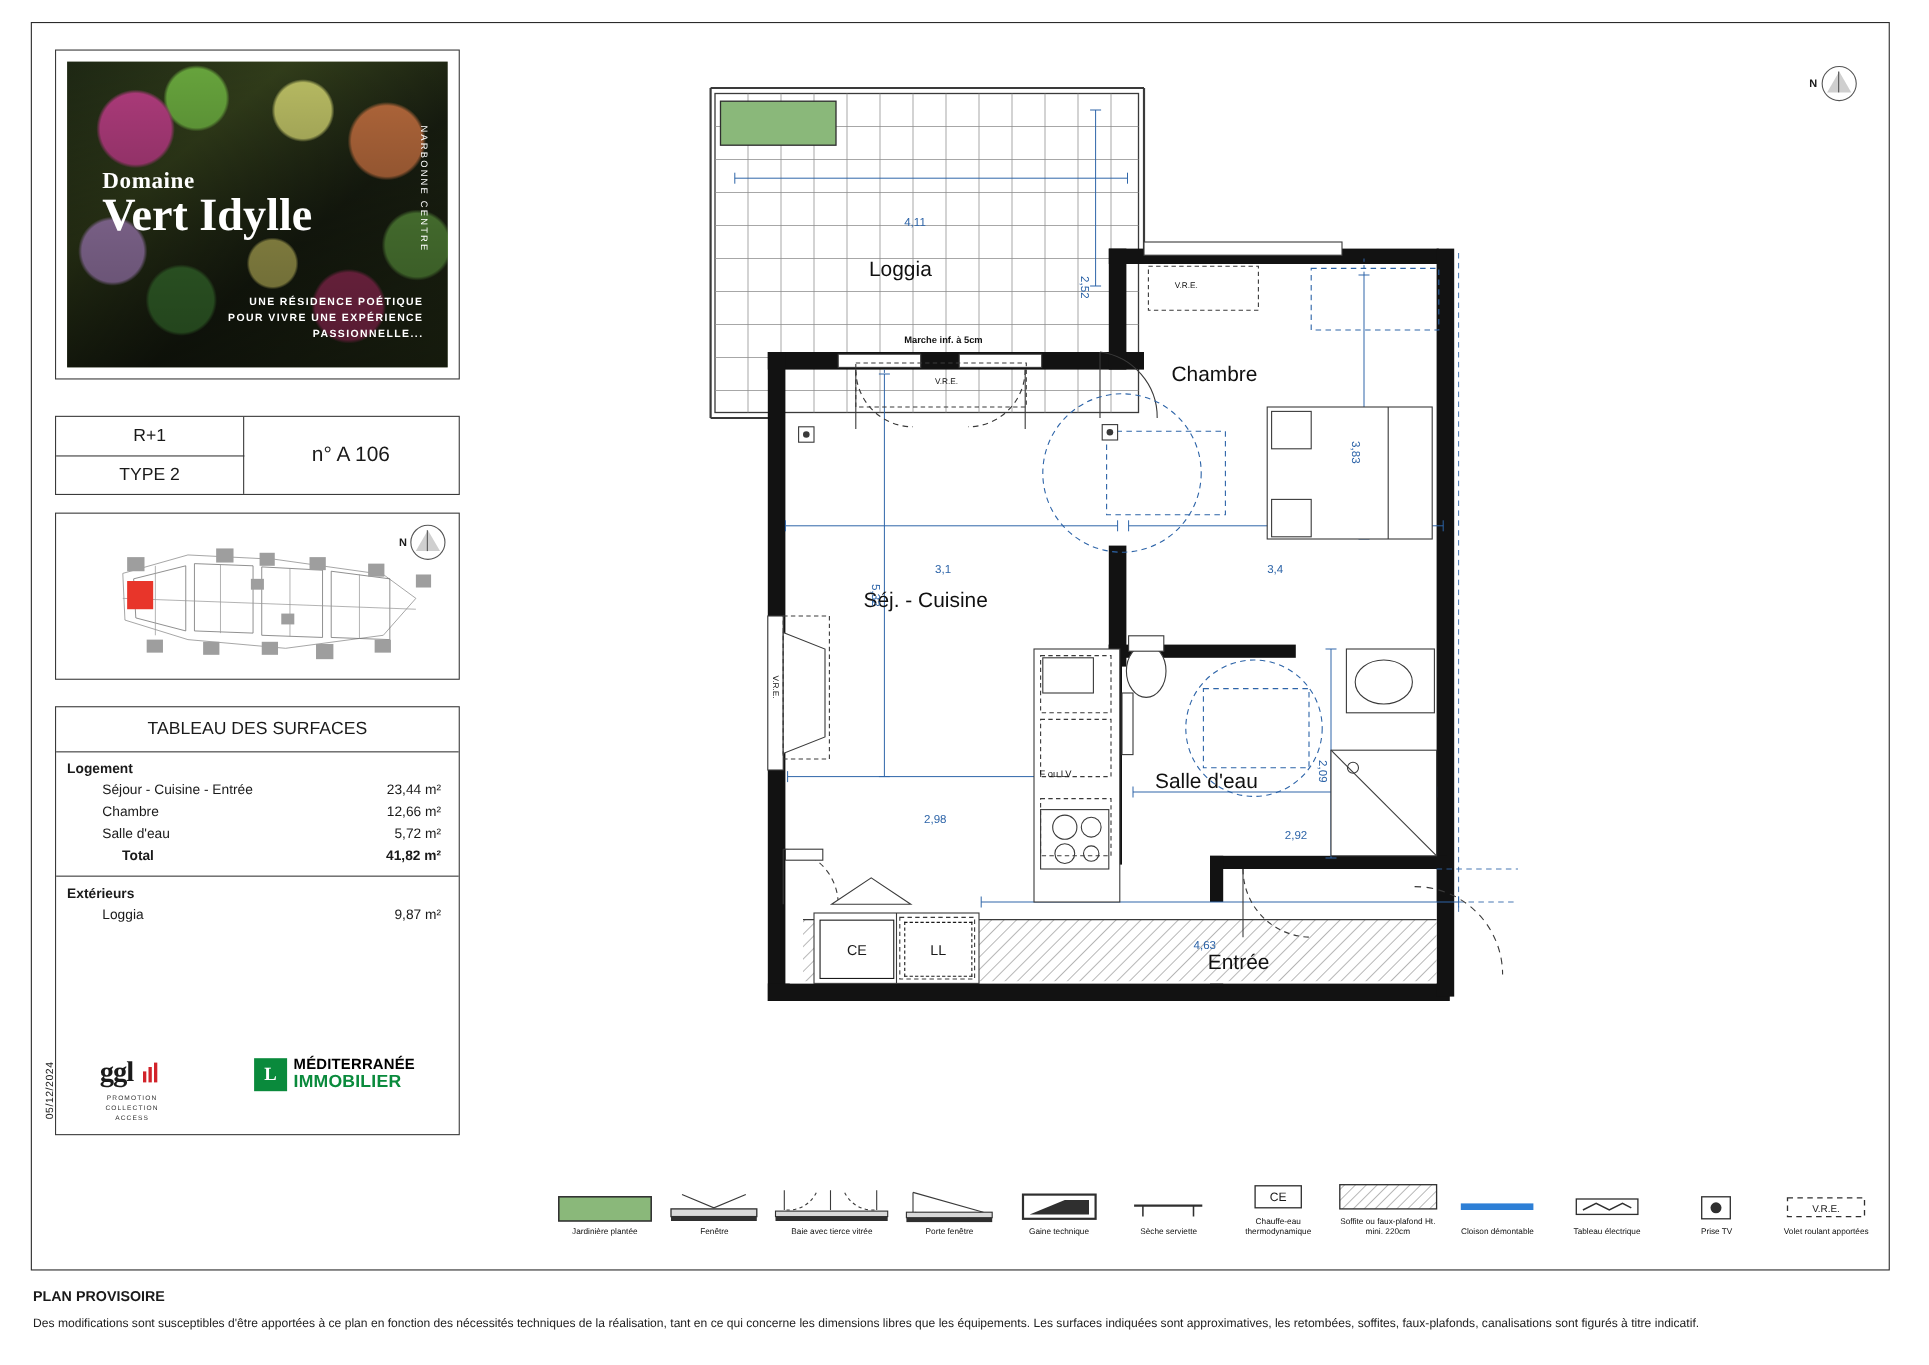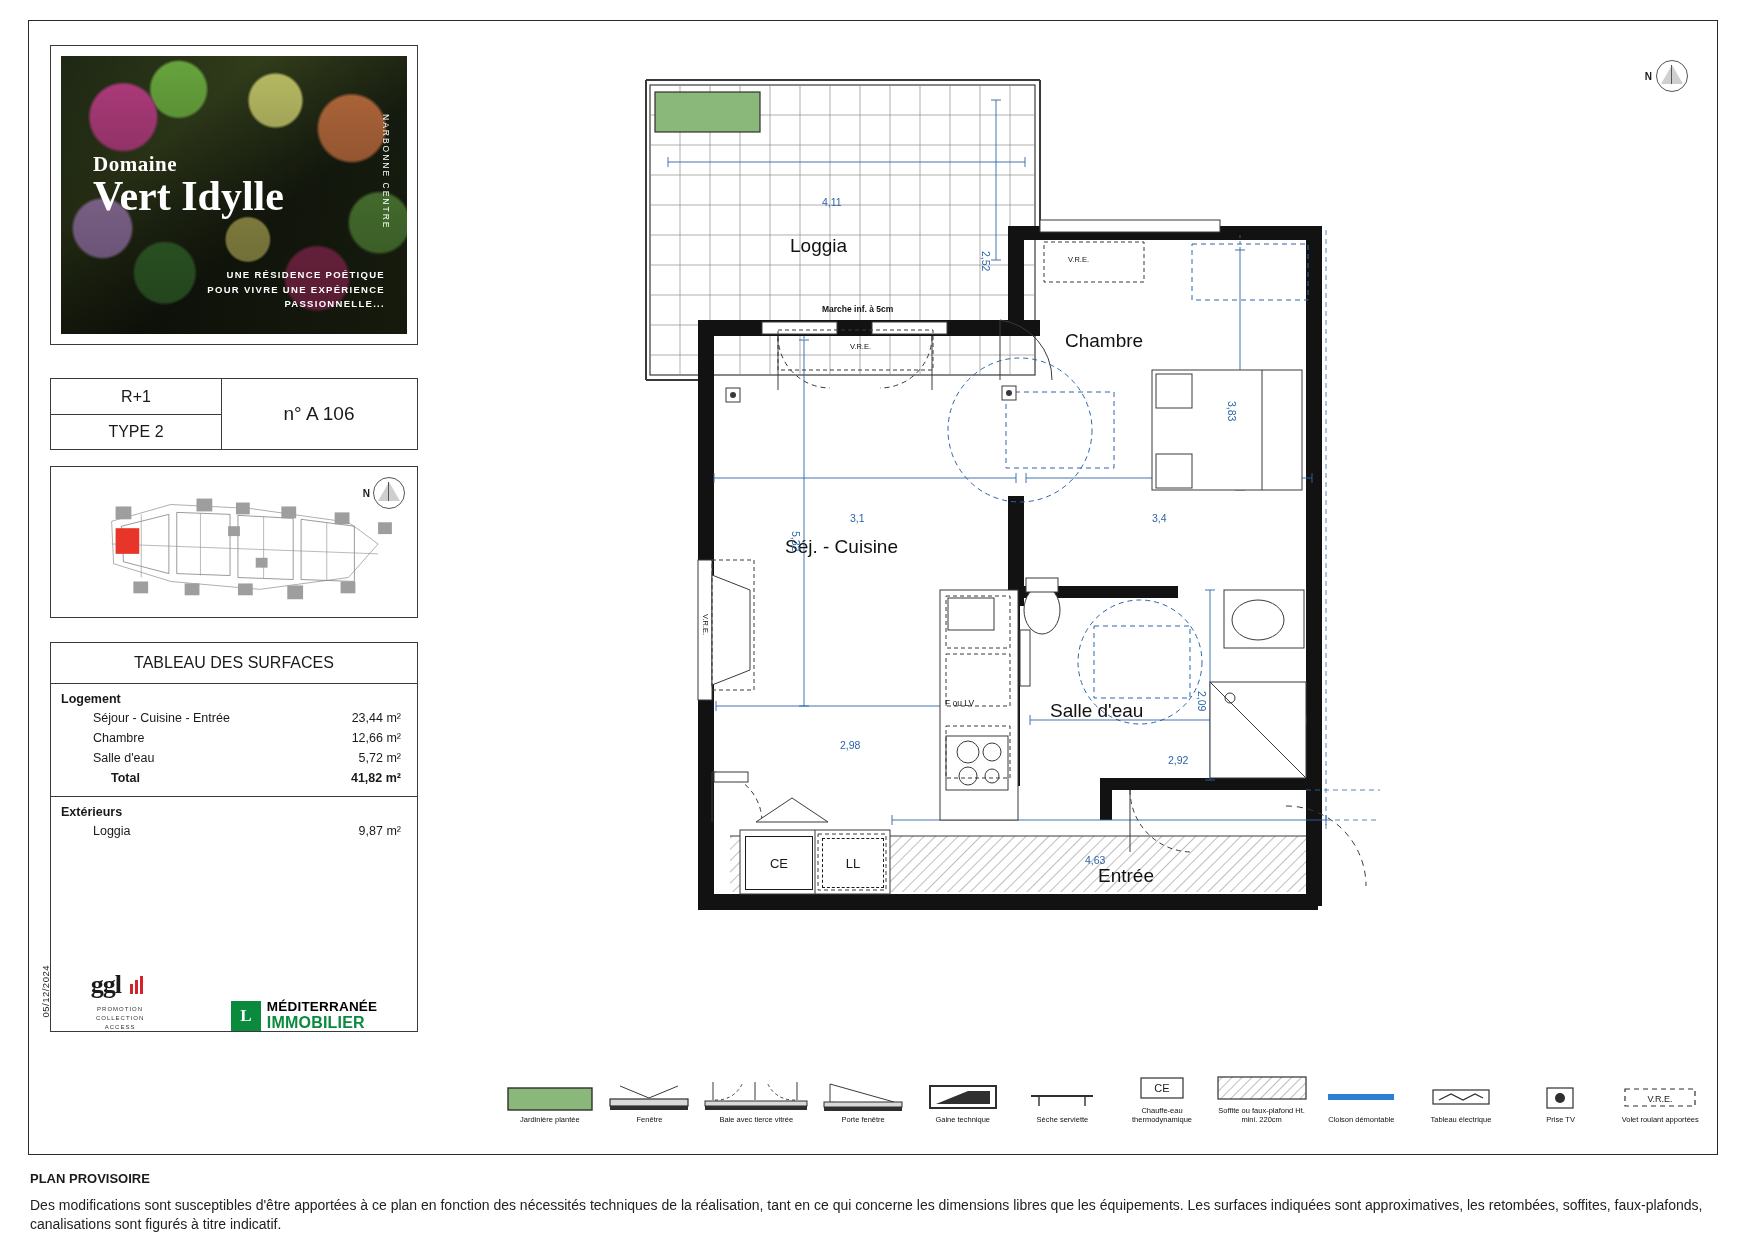--- a/index.html
+++ b/index.html
@@ -174,21 +174,21 @@
   }
   .surf-row .nm { flex: 1; }
   .surf-row .vl { width: 76px; text-align: right; }
   .surf-row.total { font-weight: bold; padding-left: 60px; }
   .surf-sep { height: 1px; background: #3a3a3a; margin-top: 8px; }
 
   .logos {
     position: absolute;
     left: 50px; top: 960px;
     width: 368px; height: 72px;
-    display: flex; align-items: flex-end; justify-content: space-around;
+    display: flex; align-items: flex-start; justify-content: space-around;
   }
   .ggl { text-align: center; }
   .ggl-main { font-family: "Liberation Serif", serif; font-size: 26px; font-weight: bold; letter-spacing: -1px; }
   .ggl-bars { display: inline-block; vertical-align: middle; margin-left: 3px; }
   .ggl-sub { font-size: 6px; letter-spacing: 1px; line-height: 1.5; margin-top: 3px; color: #333; }
   .medit { display: flex; align-items: center; gap: 6px; }
   .medit-mark {
     width: 30px; height: 30px; background: #0a8a3c;
     color: #fff; font-weight: bold; font-size: 17px;
     display: flex; align-items: center; justify-content: center;
@@ -268,21 +268,21 @@
   .footer-title {
     position: absolute;
     left: 30px; top: 1171px;
     font-size: 13px;
     font-weight: bold;
   }
   .footer-text {
     position: absolute;
     left: 30px; top: 1196px;
     width: 1700px;
-    font-size: 14px;
+    font-size: 11px;
     color: #222;
     line-height: 1.35;
   }
 </style>
 </head>
 <body>
 
 <div class="page">
   <div class="frame"></div>
 

